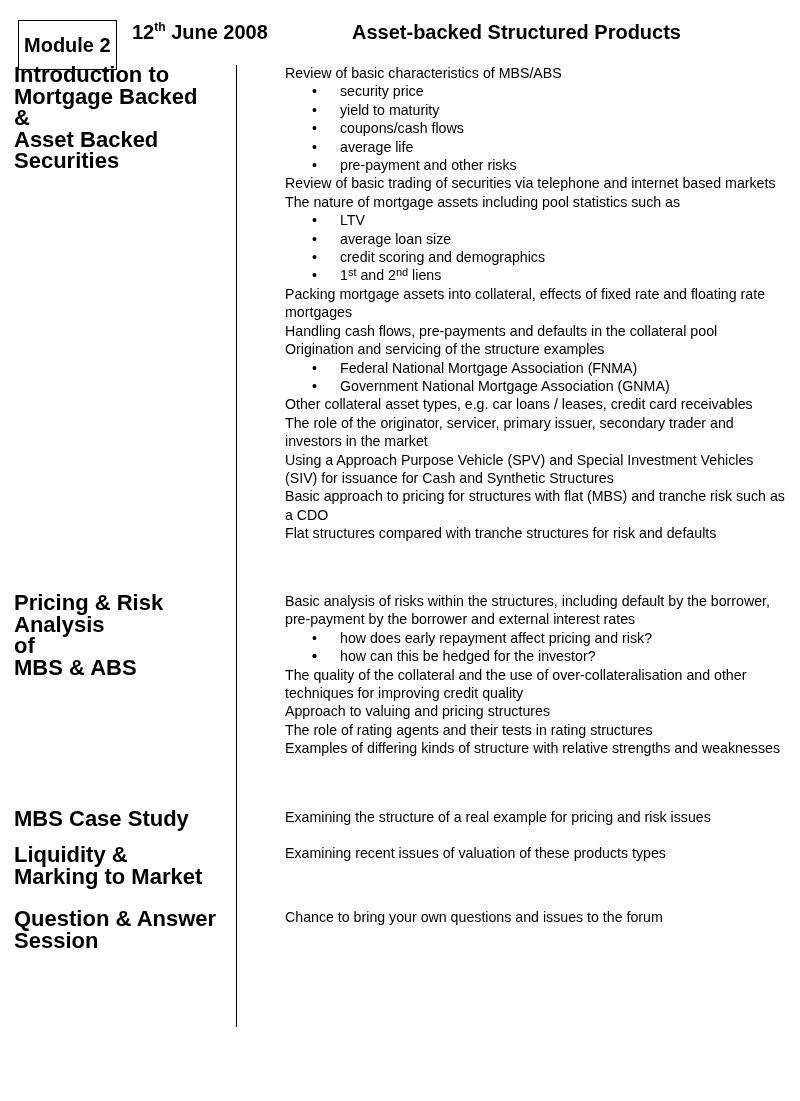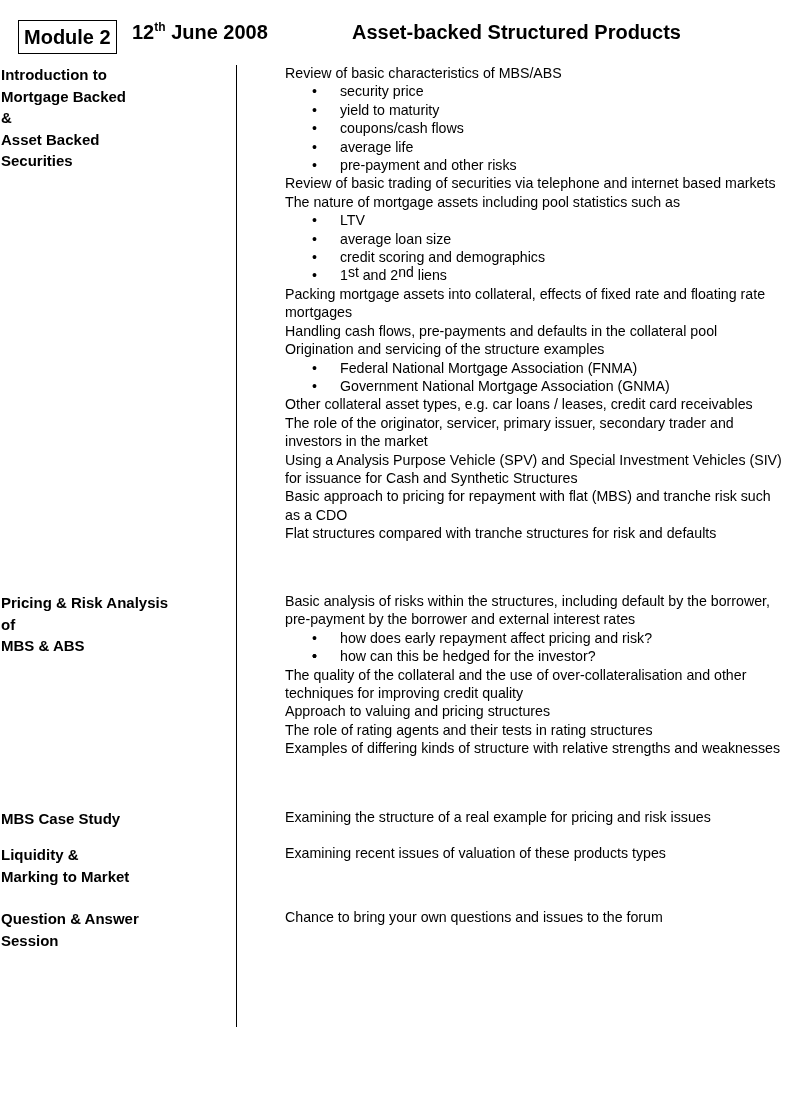--- a/index.html
+++ b/index.html
@@ -1,30 +1,30 @@
 <!DOCTYPE html>
 <html><head>
 <meta charset="utf-8">
 <style>
   html, body { margin: 0; padding: 0; background: #ffffff; }
   body { width: 800px; height: 1101px; position: relative; overflow: hidden;
          font-family: "Liberation Sans", sans-serif; color: #000; }
   .header { position: absolute; top: 18px; left: 18px; height: 30px; width: 720px; }
   .module-box { position: absolute; left: 0; top: 2px; border: 1px solid #000;
-                padding: 4px 5px; font-size: 20px; font-weight: bold; line-height: 24px; }
+                padding: 12px 5px; font-size: 20px; font-weight: bold; line-height: 24px; }
   .date { position: absolute; left: 114px; top: 2px; font-size: 20px; font-weight: bold; line-height: 24px; }
   .date sup { font-size: 12px; vertical-align: top; position: relative; top: -5px; }
   .title { position: absolute; left: 334px; top: 2px; font-size: 20px; font-weight: bold; line-height: 24px; }
   .divider { position: absolute; left: 236px; top: 65px; width: 1px; height: 962px; background: #000; }
-  .section-title { position: absolute; left: 1px; width: 215px; font-size: 15px; font-weight: bold; line-height: 21.5px; }
+  .section-title { position: absolute; left: 14px; width: 215px; font-size: 22px; font-weight: bold; line-height: 21.5px; }
   .section-body { position: absolute; left: 273px; width: 500px; font-size: 14.2px; line-height: 18.4px; margin-left: 12px; }
   .line { display: block; }
   .bullet { display: block; position: relative; padding-left: 55px; }
   .bullet .dot { position: absolute; left: 27px; top: 0; }
-  sup.small { font-size: 14px; vertical-align: top; position: relative; top: -3px; }
+  sup.small { font-size: 11px; vertical-align: top; position: relative; top: -3px; }
 </style>
 </head>
 <body>
 
 <div class="header">
   <span class="module-box">Module 2</span>
   <span class="date"><span>12</span><sup>th</sup><span> June 2008</span></span>
   <span class="title">Asset-backed Structured Products</span>
 </div>
 
@@ -50,22 +50,22 @@
     <span class="bullet"><span class="dot">•</span><span>average loan size</span></span>
     <span class="bullet"><span class="dot">•</span><span>credit scoring and demographics</span></span>
     <span class="bullet"><span class="dot">•</span><span>1<sup class="small">st</sup> and 2<sup class="small">nd</sup> liens</span></span>
     <span class="line">Packing mortgage assets into collateral, effects of fixed rate and floating rate mortgages</span>
     <span class="line">Handling cash flows, pre-payments and defaults in the collateral pool</span>
     <span class="line">Origination and servicing of the structure examples</span>
     <span class="bullet"><span class="dot">•</span><span>Federal National Mortgage Association (FNMA)</span></span>
     <span class="bullet"><span class="dot">•</span><span>Government National Mortgage Association (GNMA)</span></span>
     <span class="line">Other collateral asset types, e.g. car loans / leases, credit card receivables</span>
     <span class="line">The role of the originator, servicer, primary issuer, secondary trader and investors in the market</span>
-    <span class="line">Using a Analysis Purpose Vehicle (SPV) and Special Investment Vehicles (SIV) for issuance for Cash and Synthetic Structures</span>
-    <span class="line">Basic approach to pricing for repayment with flat (MBS) and tranche risk such as a CDO</span>
+    <span class="line">Using a Approach Purpose Vehicle (SPV) and Special Investment Vehicles (SIV) for issuance for Cash and Synthetic Structures</span>
+    <span class="line">Basic approach to pricing for structures with flat (MBS) and tranche risk such as a CDO</span>
     <span class="line">Flat structures compared with tranche structures for risk and defaults</span>
   </div>
 
 <div class="section-title" style="top:592px">
   <span class="line">Pricing &amp; Risk Analysis</span>
   <span class="line">of</span>
   <span class="line">MBS &amp; ABS</span>
 </div>
 <div class="section-body" style="top:592px">
     <span class="line">Basic analysis of risks within the structures, including default by the borrower, pre-payment by the borrower and external interest rates</span>

